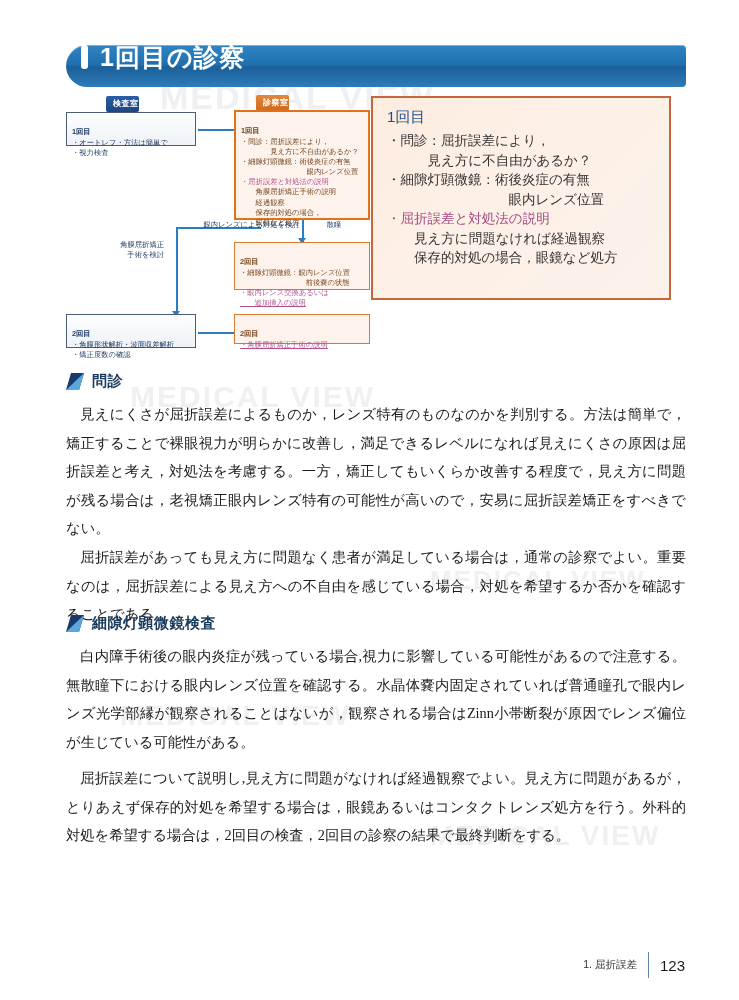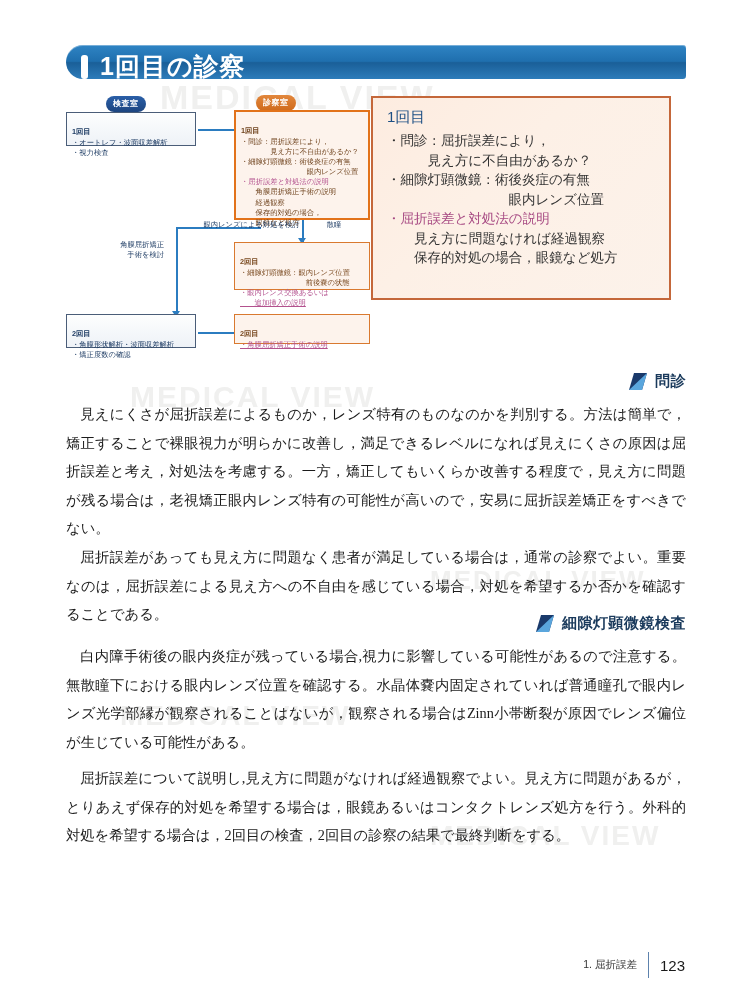--- a/index.html
+++ b/index.html
@@ -38,26 +38,26 @@
   .wm2 { left: 130px; top: 380px; font-size: 30px; }
   .wm3 { left: 430px; top: 565px; font-size: 26px; }
   .wm4 { left: 120px; top: 700px; font-size: 28px; }
   .wm5 { left: 430px; top: 820px; font-size: 28px; }
   .wm6 { left: 300px; top: 240px; font-size: 30px; }
 
   
   .banner {
     position: absolute;
     left: 66px;  top: 45px;
-    width: 620px; height: 34px;
+    width: 620px; height: 42px;
     background: linear-gradient(180deg, #2f84c4 0%, #1f6fae 48%, #1a5f98 52%, #2d7cba 100%);
     border-radius: 21px 4px 4px 21px;
     box-shadow: inset 0 1px 0 rgba(255,255,255,.35);
     display: flex;
-    align-items: flex-end;
+    align-items: flex-start;
   }
   .banner-bar {
     width: 7px; height: 24px;
     background: #ffffff;
     border-radius: 3px;
     margin-left: 15px;
     flex: 0 0 auto;
   }
   .banner-title {
     color: #ffffff;
@@ -74,22 +74,22 @@
     position: absolute;
     left: 66px; top: 92px;
     width: 620px; height: 265px;
   }
   .badge {
     position: absolute;
     font-family: "Liberation Sans", sans-serif;
     font-size: 8px;
     font-weight: bold;
     color: #ffffff;
-    padding: 2px 7px 3px 7px;
-    border-radius: 8px;
+    padding: 2px 0 3px 7px;
+    border-radius: 2px;
     letter-spacing: .5px;
     white-space: nowrap;
   }
   .badge-blue  { background: linear-gradient(180deg,#2a5fa8,#1d4580); }
   .badge-orange{ background: linear-gradient(180deg,#e2873c,#cf6a1c); }
 
   .dbox {
     position: absolute;
     box-sizing: border-box;
     font-family: "Liberation Sans", sans-serif;
@@ -175,21 +175,20 @@
   .callout .c-pink { color: #a74a83; }
 
   .curve-arrow { position: absolute; left: 322px; top: 86px; }
 
   
   .section { position: absolute; left: 66px; width: 620px; }
   .sec-head {
     display: flex;
     align-items: center;
     margin-bottom: 9px;
-    justify-content: flex-end;
   }
   .sec-mark {
     width: 18px; height: 17px;
     margin-right: 8px;
     flex: 0 0 auto;
   }
   .sec-title {
     font-family: "Liberation Sans", sans-serif;
     font-size: 15px;
     font-weight: bold;
@@ -264,21 +263,21 @@
 
     <svg class="curve-arrow" width="56" height="34" viewBox="0 0 56 34">
       <path d="M2 30 C 10 6, 28 2, 42 11" stroke="#d96c16" stroke-width="6" fill="none" stroke-linecap="round"></path>
       <polygon points="52,13 34,4 36,21" fill="#d96c16"></polygon>
     </svg>
 
     <div class="badge badge-blue" style="left:40px; top:4px;">検査室</div>
     <div class="badge badge-orange" style="left:190px; top:3px;">診察室</div>
 
     <div class="dbox dbox-blue" style="left:0px; top:20px; width:130px; height:34px;">
-      <span class="ttl">1回目</span><span>・オートレフ・波面収差解析
+      <span class="ttl">1回目</span><span>・オートレフ・方法は簡単で
 ・視力検査</span>
     </div>
 
     <div class="dbox dbox-orange-thick" style="left:168px; top:18px; width:136px; height:110px;">
       <span class="ttl">1回目</span><span>・問診：屈折誤差により，</span><br><span>　　　　見え方に不自由があるか？</span><br><span>・細隙灯顕微鏡：術後炎症の有無</span><br><span>　　　　　　　　　眼内レンズ位置</span><br><span class="hl">・屈折誤差と対処法の説明</span><br><span>　　角膜屈折矯正手術の説明</span><br><span>　　経過観察</span><br><span>　　保存的対処の場合，</span><br><span>　　眼鏡など処方</span>
     </div>
 
     <div class="dlabel" style="left:128px; top:128px; width:115px;">眼内レンズによる対処を検討</div>
     <div class="dlabel" style="left:248px; top:128px; width:40px;">散瞳</div>
     <div class="dlabel" style="left:28px; top:148px; width:70px;text-align:right;">角膜屈折矯正

